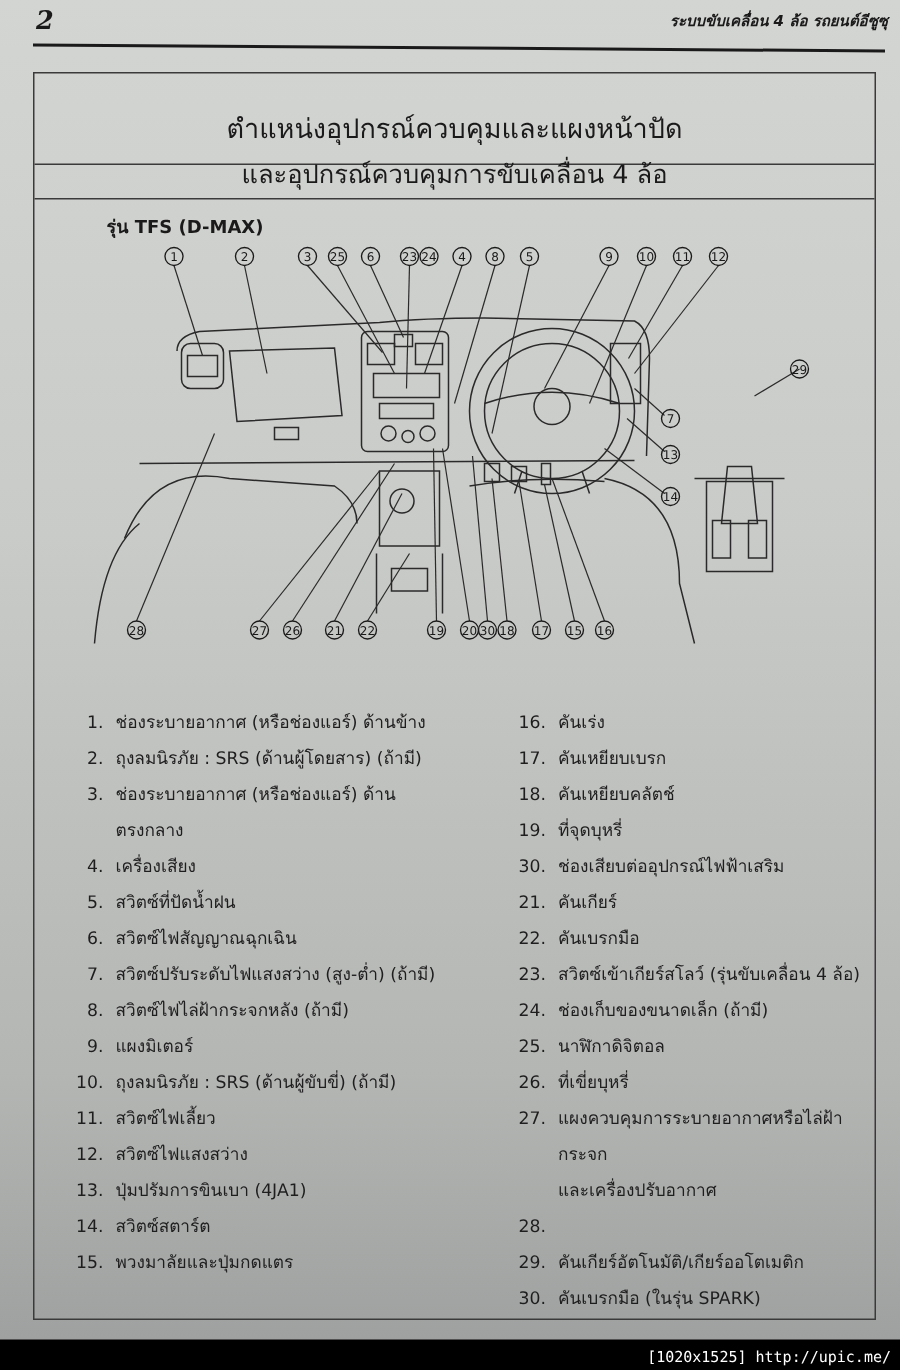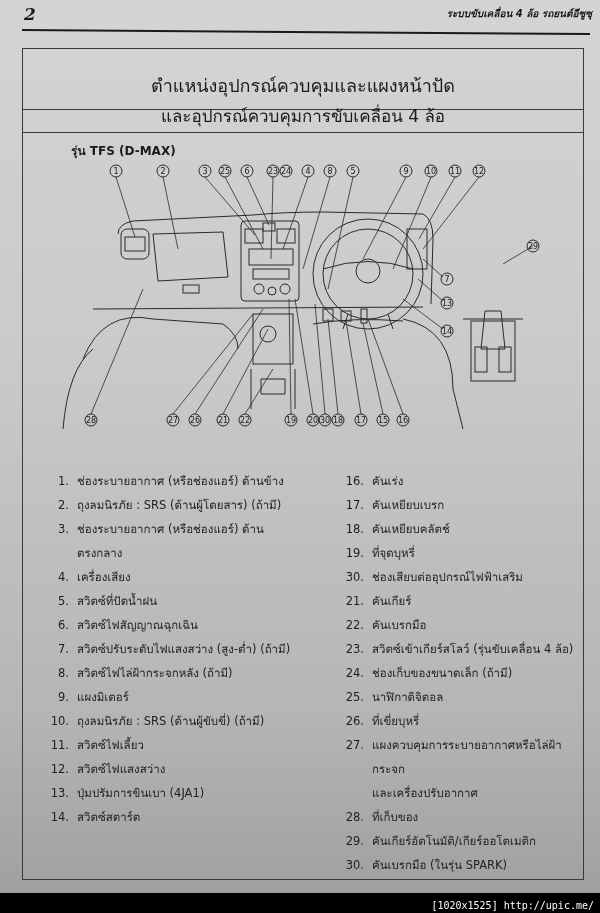--- a/index.html
+++ b/index.html
@@ -239,20 +239,24 @@
             <span class="t">สวิตซ์ไฟแสงสว่าง</span>
           </div>
         <div class="item">
             <span class="n">13.</span>
             <span class="t">ปุ่มปรัมการขินเบา (4JA1)</span>
           </div>
         <div class="item">
             <span class="n">14.</span>
             <span class="t">สวิตซ์สตาร์ต</span>
           </div>
+        <div class="item">
+            <span class="n">15.</span>
+            <span class="t">พวงมาลัยและปุ่มกดแตร</span>
+          </div>
       </div>
       <div class="col right">
         <div class="item">
             <span class="n">16.</span>
             <span class="t">คันเร่ง</span>
           </div>
         <div class="item">
             <span class="n">17.</span>
             <span class="t">คันเหยียบเบรก</span>
           </div>
@@ -295,21 +299,20 @@
         <div class="item">
             <span class="n">27.</span>
             <span class="t">แผงควบคุมการระบายอากาศหรือไล่ฝ้ากระจก</span>
           </div>
         <div class="item">
             <span class="n"></span>
             <span class="t">และเครื่องปรับอากาศ</span>
           </div>
         <div class="item">
             <span class="n">28.</span>
-            <span class="t">ที่เก็บของ</span>
           </div>
         <div class="item">
             <span class="n">29.</span>
             <span class="t">คันเกียร์อัตโนมัติ/เกียร์ออโตเมติก</span>
           </div>
         <div class="item">
             <span class="n">30.</span>
             <span class="t">คันเบรกมือ (ในรุ่น SPARK)</span>
           </div>
       </div>

